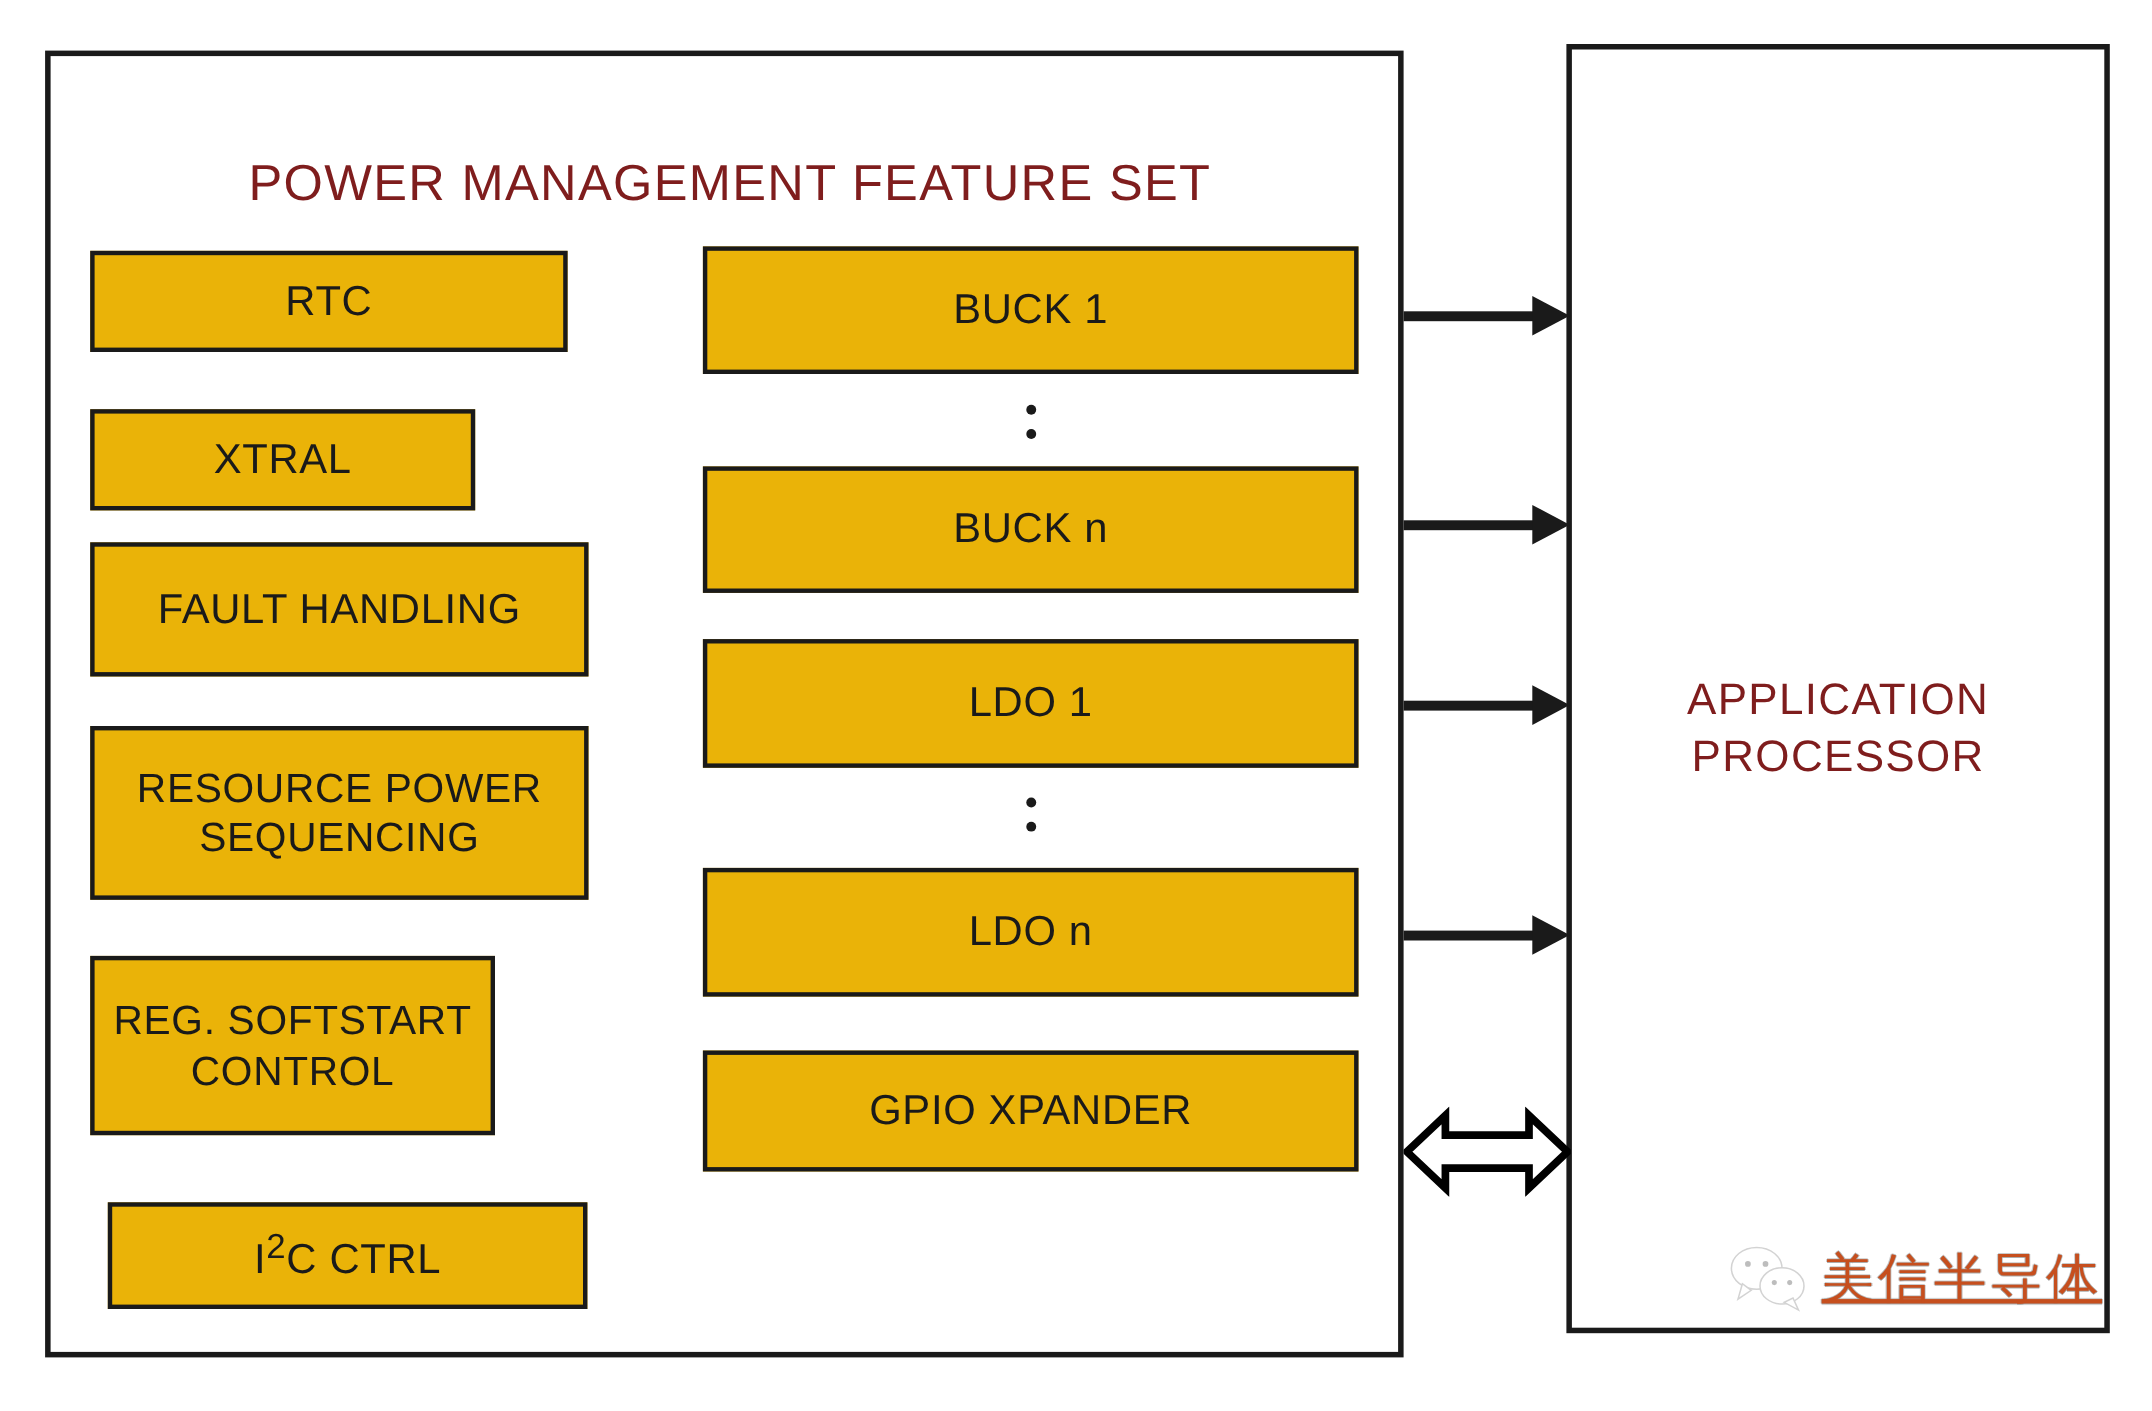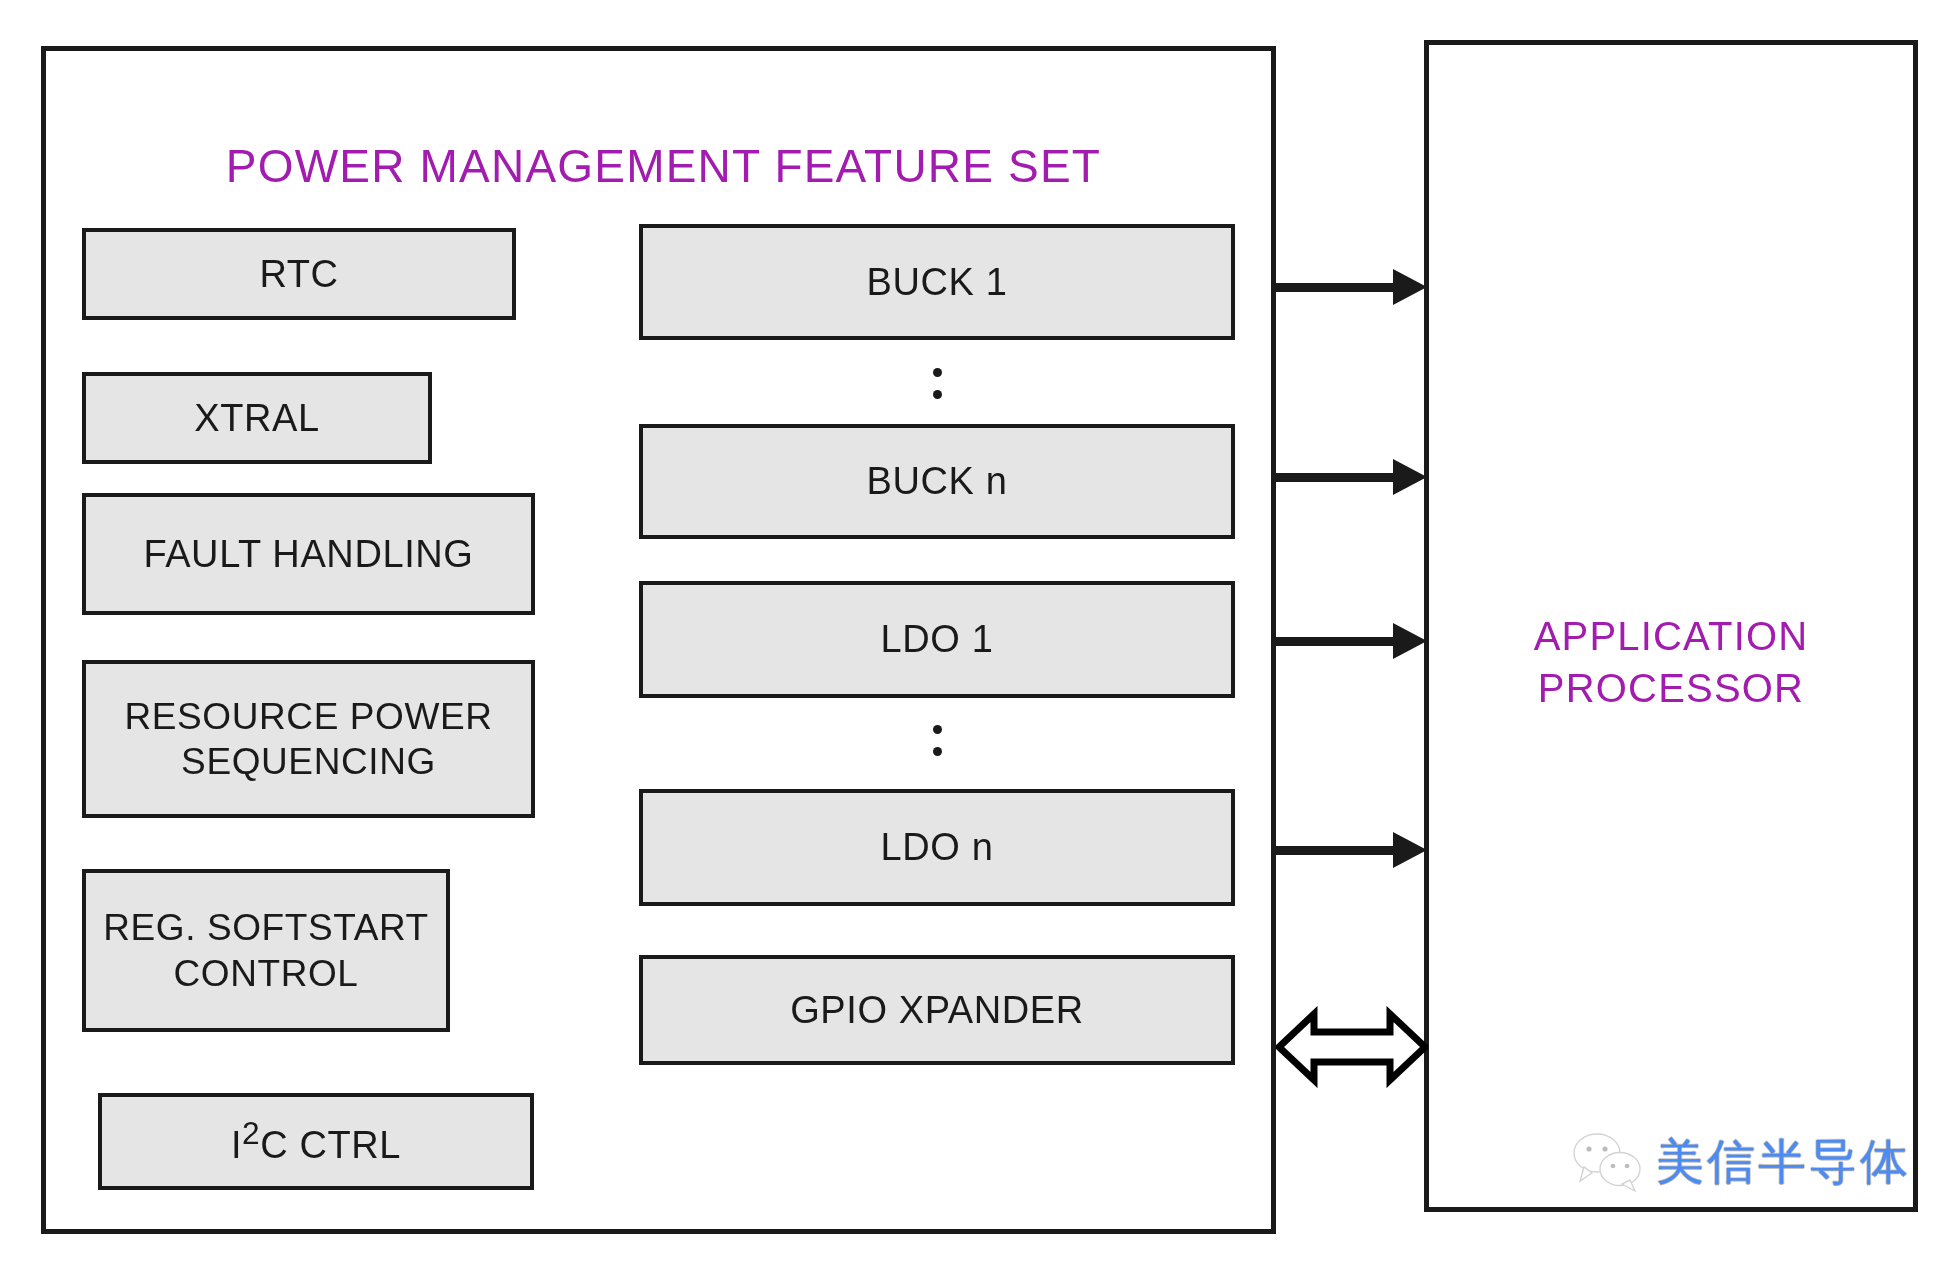--- a/index.html
+++ b/index.html
@@ -30,40 +30,40 @@
   }
   #pmic-box { left: 41px;  top: 46px;  width: 1235px; height: 1188px; }
   #ap-box   { left: 1424px; top: 40px; width: 494px;  height: 1172px; }
 
   
   .section-title {
     position: absolute;
     text-align: center;
     letter-spacing: 1.2px;
     font-weight: 400;
-    color: #a21caf;
+    color: #7f1d1d;
     white-space: nowrap;
   }
   #pmic-title {
     left: 0; top: 88px; width: 1235px;
     font-size: 46px;
   }
   #ap-title {
     left: 0; top: 565px; width: 484px;
     font-size: 40px;
     line-height: 1.3;
     white-space: normal;
   }
 
   
   .block {
     position: absolute;
     box-sizing: border-box;
     border: 4px solid #1a1a1a;
-    background: #e5e5e5;
+    background: #eab308;
     display: flex;
     align-items: center;
     justify-content: center;
     text-align: center;
     font-size: 38px;
     line-height: 1.22;
     letter-spacing: 0.6px;
     color: #1a1a1a;
     padding: 0 6px;
   }
@@ -115,28 +115,29 @@
   #watermark {
     position: absolute;
     display: flex;
     align-items: center;
     gap: 12px;
     opacity: 0.92;
     pointer-events: none;
   }
   #watermark .wm-text {
     font-size: 48px;
-    color: #3b82f6;
+    color: #c2410c;
     letter-spacing: 3px;
     text-shadow:
       0 1px 0 rgba(150,150,150,.85),
       1px 0 0 rgba(150,150,150,.55),
       0 -1px 0 rgba(150,150,150,.55),
       -1px 0 0 rgba(150,150,150,.55);
     font-family: "DejaVu Sans", sans-serif;
+    text-decoration: underline;
   }
 </style>
 </head>
 <body>
 
 <div id="stage">
 
   <div class="outer-box" id="pmic-box">
     <div class="section-title" id="pmic-title">POWER MANAGEMENT FEATURE SET</div>
   </div>

